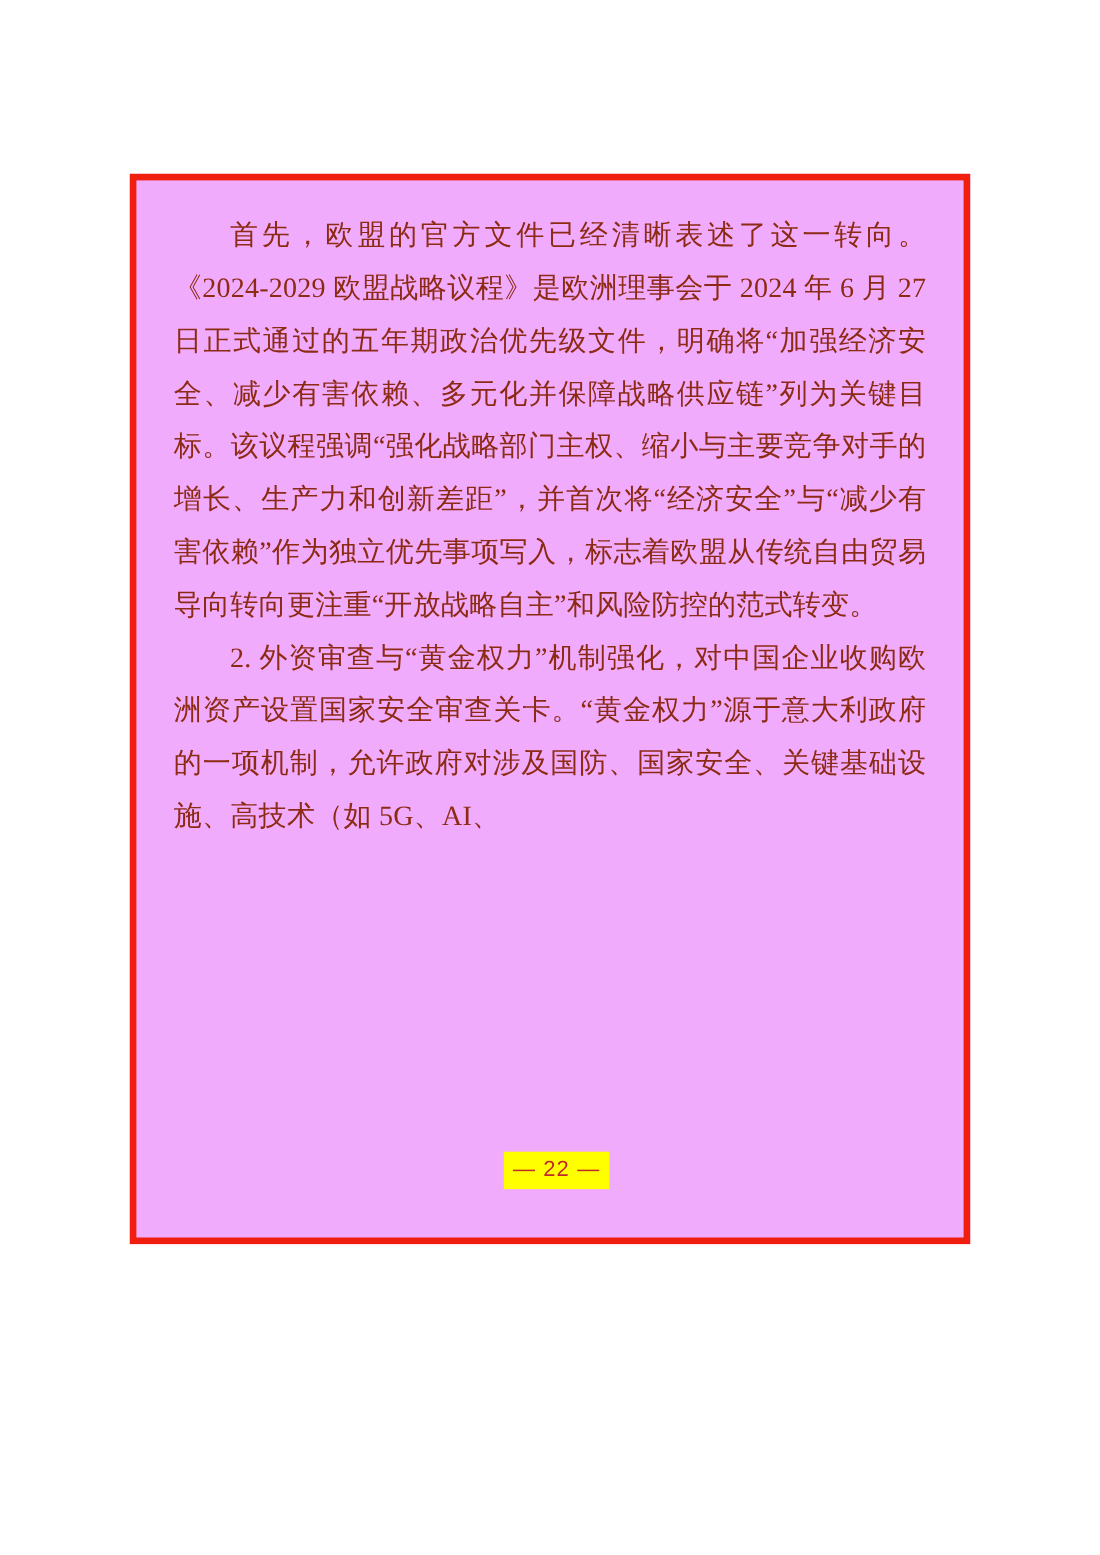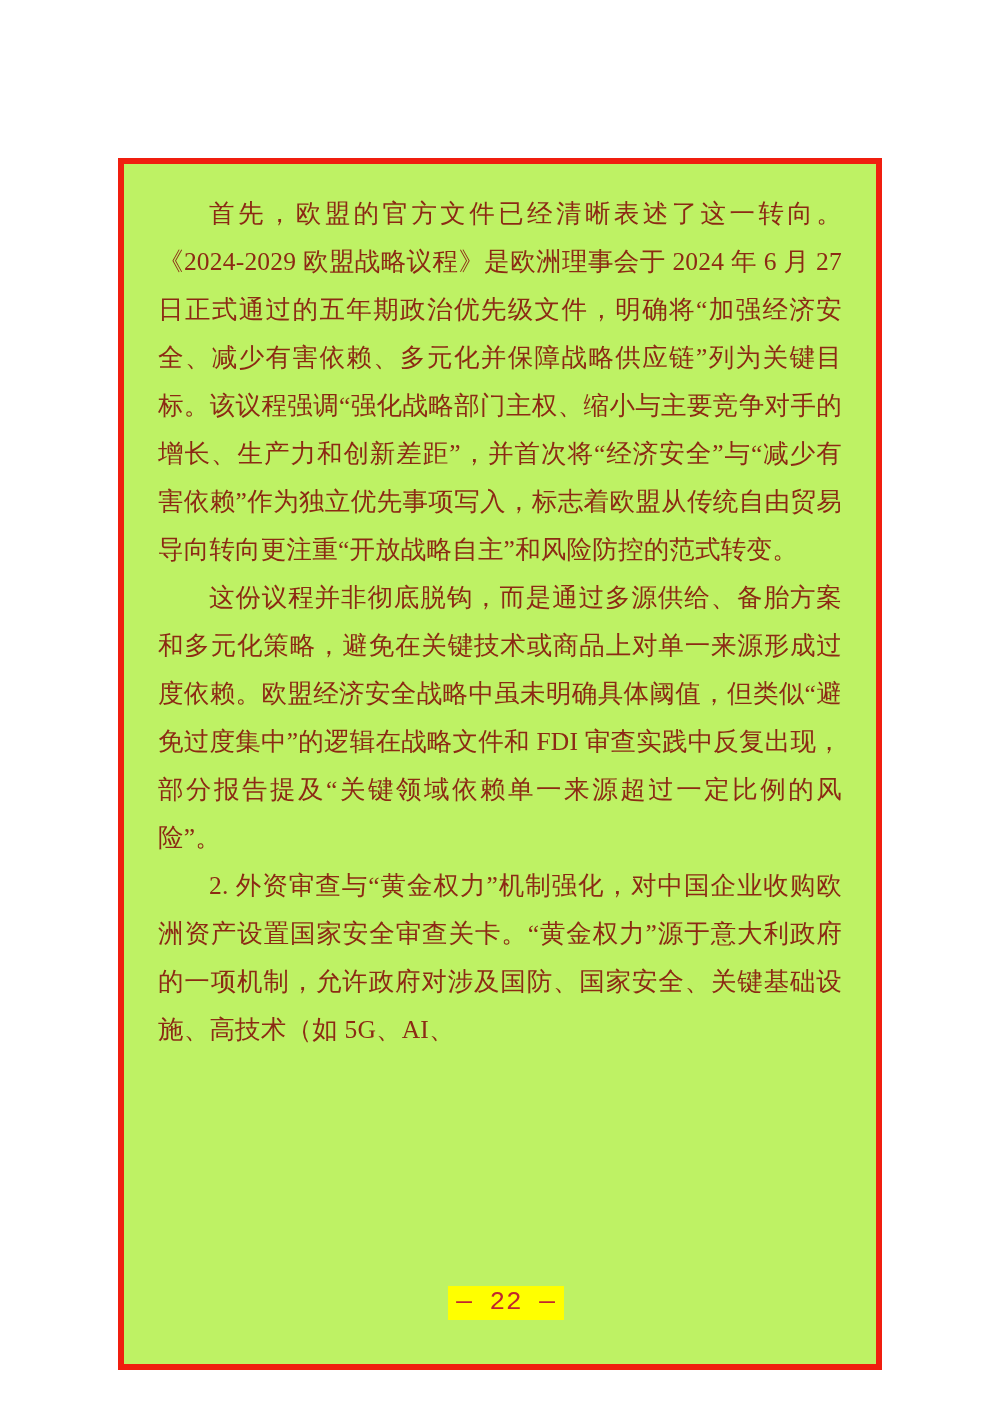--- a/index.html
+++ b/index.html
@@ -16,24 +16,24 @@
     position: relative;
     width: 1000px;
     height: 1414px;
     box-sizing: border-box;
   }
   .doc-frame {
     position: absolute;
     left: 118px;
     top: 158px;
     width: 764px;
-    height: 1212px;
+    height: 973px;
     border: 6px solid #f01e0f;
     box-sizing: border-box;
-    background: #bef264;
+    background: #f0abfc;
   }
   .doc-body {
     position: absolute;
     left: 0;
     top: 0;
     right: 0;
     bottom: 0;
     padding: 26px 34px 0 34px;
     box-sizing: border-box;
   }
@@ -54,35 +54,34 @@
     position: absolute;
     left: 0;
     right: 0;
     bottom: 44px;
     text-align: center;
   }
   .page-num {
     display: inline-block;
     background: #ffff00;
     color: #c1272d;
-    font-size: 26px;
+    font-size: 20px;
     line-height: 30px;
     padding: 1px 8px 3px 8px;
-    font-family: Liberation Mono, monospace;
+    font-family: Liberation Sans, sans-serif;
     letter-spacing: 1px;
     margin-left: 12px;
   }
 </style>
 </head>
 <body>
 
 <div class="page">
   <div class="doc-frame">
     <div class="doc-body">
       <p class="para">首先，欧盟的官方文件已经清晰表述了这一转向。《2024-2029 欧盟战略议程》是欧洲理事会于 2024 年 6 月 27 日正式通过的五年期政治优先级文件，明确将“加强经济安全、减少有害依赖、多元化并保障战略供应链”列为关键目标。该议程强调“强化战略部门主权、缩小与主要竞争对手的增长、生产力和创新差距”，并首次将“经济安全”与“减少有害依赖”作为独立优先事项写入，标志着欧盟从传统自由贸易导向转向更注重“开放战略自主”和风险防控的范式转变。</p>
-      <p class="para">这份议程并非彻底脱钩，而是通过多源供给、备胎方案和多元化策略，避免在关键技术或商品上对单一来源形成过度依赖。欧盟经济安全战略中虽未明确具体阈值，但类似“避免过度集中”的逻辑在战略文件和 FDI 审查实践中反复出现，部分报告提及“关键领域依赖单一来源超过一定比例的风险”。</p>
       <p class="para">2. 外资审查与“黄金权力”机制强化，对中国企业收购欧洲资产设置国家安全审查关卡。“黄金权力”源于意大利政府的一项机制，允许政府对涉及国防、国家安全、关键基础设施、高技术（如 5G、AI、</p>
     </div>
     <div class="footer">
       <span class="page-num">— 22 —</span>
     </div>
   </div>
 </div>
 
 </body></html>

